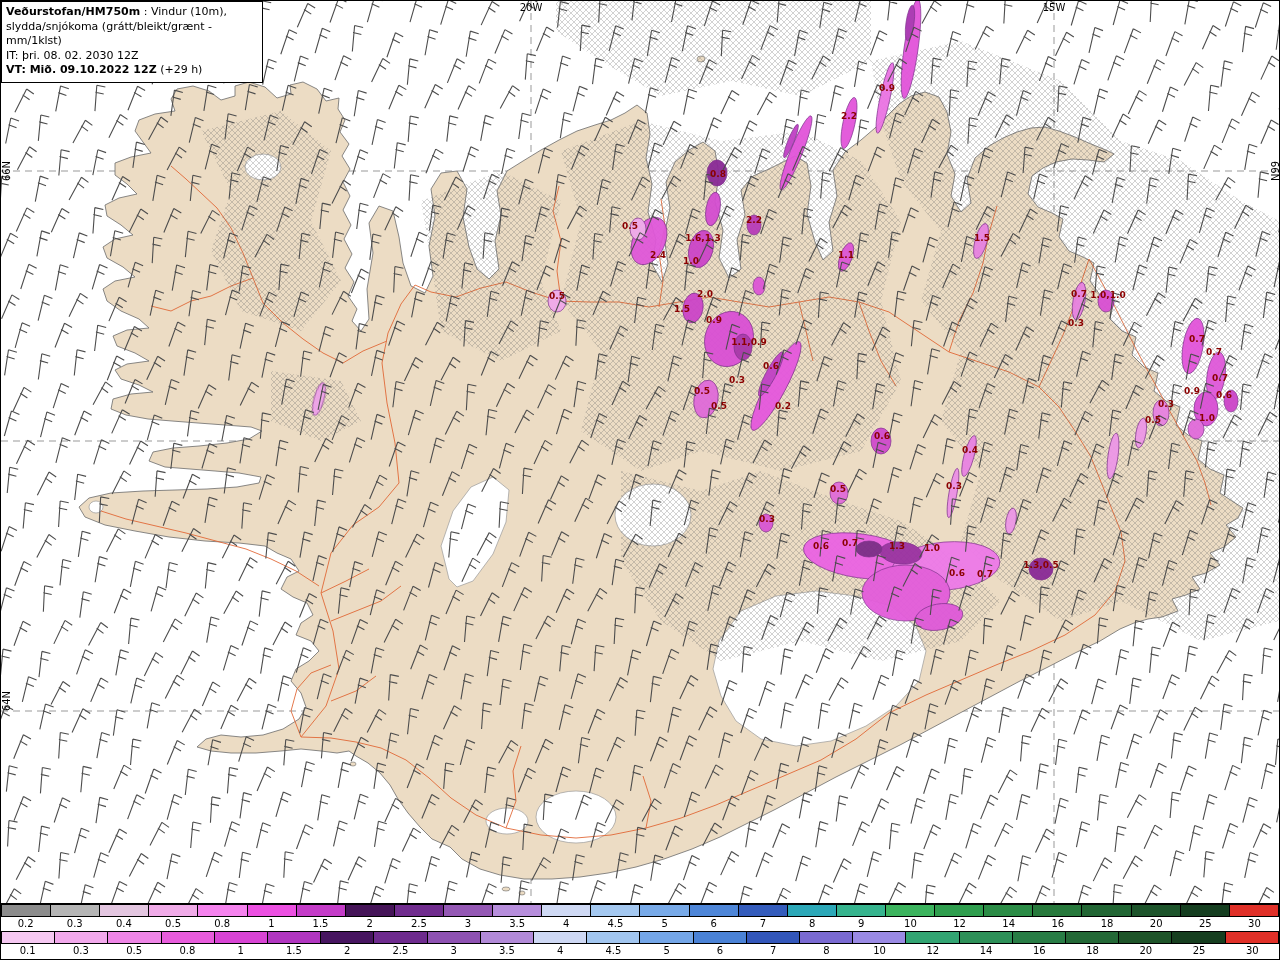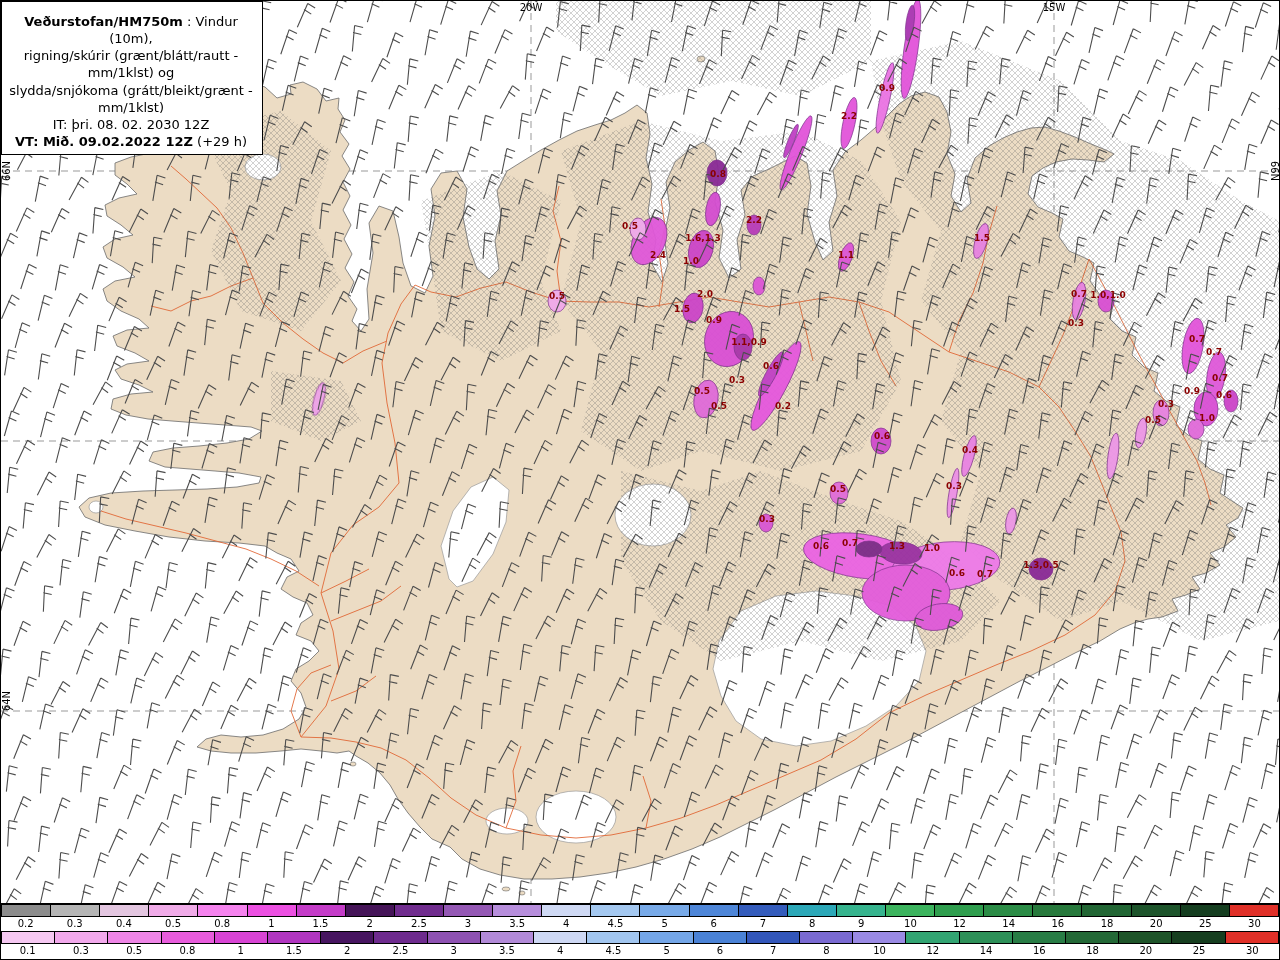--- a/index.html
+++ b/index.html
@@ -1,19 +1,19 @@
 <!DOCTYPE html>
 <html><head>
 <meta charset="utf-8">
 <style>
   html,body{margin:0;padding:0;}
   body{width:1280px;height:960px;background:#fff;font-family:"DejaVu Sans",sans-serif;position:relative;overflow:hidden;}
   #frame{position:absolute;inset:0;border:1px solid #000;box-sizing:border-box;background:#fff;}
   #map-svg{position:absolute;top:0;left:0;display:block;}
-  #header-box{position:absolute;top:0;left:0;background:#fff;border:1px solid #000;padding:11px 6px 4px 4px;font-size:13px;line-height:1.32;z-index:5;max-width:250px;text-align:center;}
+  #header-box{position:absolute;top:0;left:0;background:#fff;border:1px solid #000;padding:3px 6px 4px 4px;font-size:11px;line-height:1.32;z-index:5;max-width:250px;}
   #header-box b{font-weight:bold;}
   #colorbars{position:absolute;left:0;right:0;bottom:0;height:55px;background:#fff;border-top:1px solid #000;z-index:4;}
   .bar{display:flex;height:13px;}
   .bar .seg{flex:1;border-top:1px solid #000;border-bottom:1px solid #000;border-left:1px solid #000;box-sizing:border-box;}
   .bar .seg:last-child{border-right:1px solid #000;}
   .labels{display:flex;height:14px;font-size:10px;color:#000;}
   .labels .lbl{flex:1;text-align:center;line-height:13px;}
 </style>
 </head>
 <body>
@@ -1295,24 +1295,23 @@
         <text x="530" y="10">20W</text>
         <text x="1053" y="10">15W</text>
         <text x="9" y="170" transform="rotate(-90 9 170)">66N</text>
         <text x="9" y="700" transform="rotate(-90 9 700)">64N</text>
         <text x="1270" y="170" transform="rotate(90 1270 170)">66N</text>
       </g>
     </svg>
 
   <div id="header-box">
     <div><b>Veðurstofan/HM750m</b><span> : Vindur (10m),</span></div>
-    <div>rigning/skúrir (grænt/blátt/rautt - mm/1klst) og</div>
     <div>slydda/snjókoma (grátt/bleikt/grænt - mm/1klst)</div>
     <div>IT: þri. 08. 02. 2030 12Z</div>
-    <div><b>VT: Mið. 09.02.2022 12Z</b><span> (+29 h)</span></div>
+    <div><b>VT: Mið. 09.10.2022 12Z</b><span> (+29 h)</span></div>
   </div>
 
   <div id="colorbars">
     <div class="bar" id="bar1">
         <div class="seg" style="background: rgb(140, 140, 140);"></div>
         <div class="seg" style="background: rgb(181, 181, 181);"></div>
         <div class="seg" style="background: rgb(227, 198, 224);"></div>
         <div class="seg" style="background: rgb(240, 171, 232);"></div>
         <div class="seg" style="background: rgb(245, 131, 238);"></div>
         <div class="seg" style="background: rgb(236, 80, 226);"></div>

